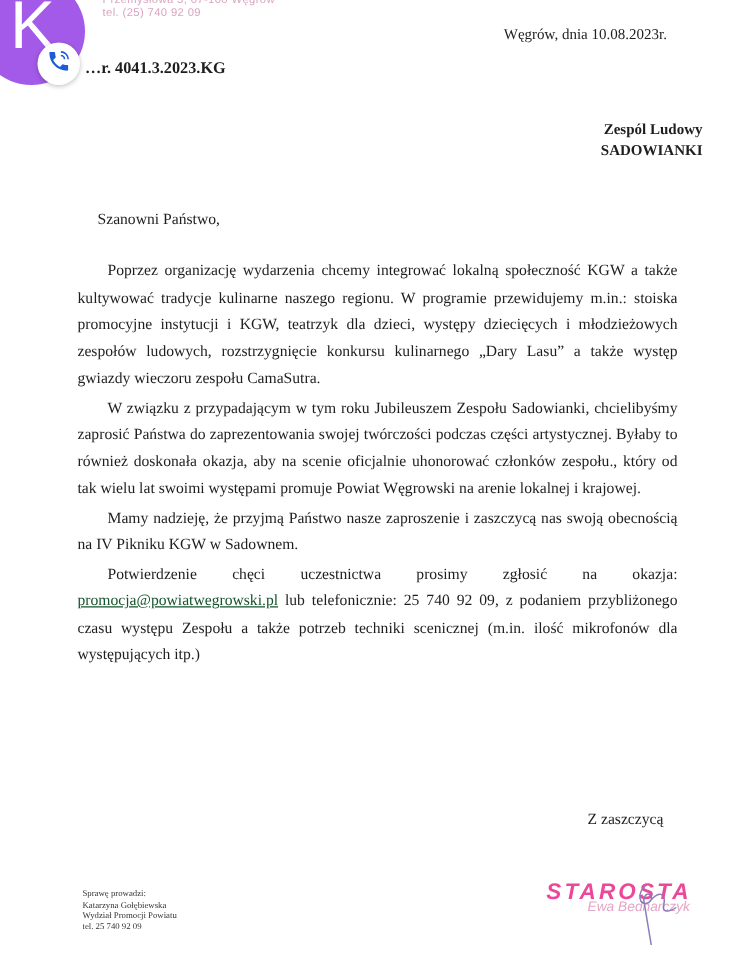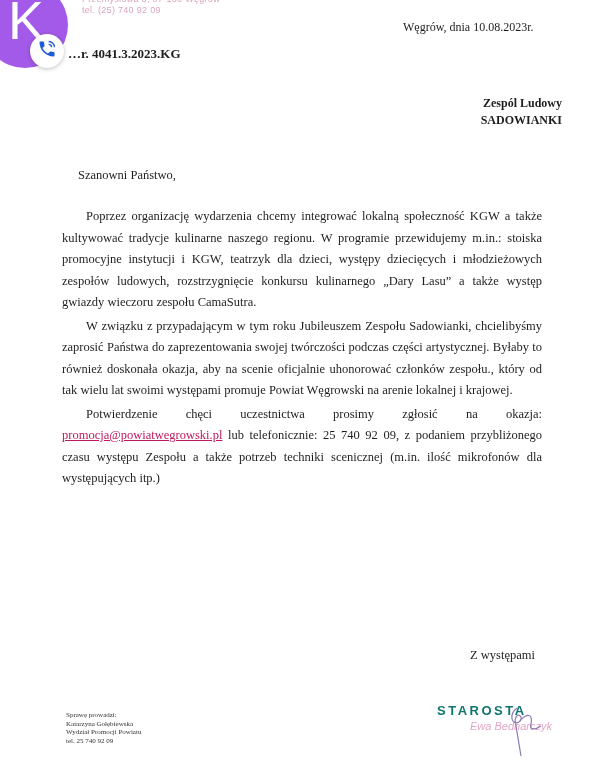--- a/index.html
+++ b/index.html
@@ -22,28 +22,28 @@
     display:flex; align-items:center; justify-content:center;
   }
   .refno { position:absolute; left:68px; top:46px; font-size:13px;font-weight:bold; }
   .date { position:absolute; left:403px; top:20px; font-size:12px;text-align:center; }
   .addressee { position:absolute; right:42px; top:95px; text-align:right; font-size:12px; font-weight:bold; line-height:17px; }
   .greeting { position:absolute; left:78px; top:168px; font-size:12.5px; }
   .body {
     position:absolute; left:62px; top:206px; width:480px; font-size:12.5px; line-height:21.5px; text-align:justify;
   }
   .body p { margin:0 0 2px 0; text-indent:24px; }
-  .body a { color:#be185d; text-decoration:underline; }
+  .body a { color:#14532d; text-decoration:underline; }
   .closing { position:absolute; left:470px; top:648px; font-size:12.5px; }
   .footer {
     position:absolute; left:66px; top:711px; font-size:7px; line-height:8.5px; color:#333;
   }
   .stamp {
     position:absolute; left:437px; top:703px; font-family:"Liberation Sans", sans-serif;
-    font-weight:bold; font-size:13px; letter-spacing:2.5px; color:#0f766e;
+    font-weight:bold; font-size:18px; letter-spacing:2.5px; color:#ec4899;font-style:italic;
   }
   .stamp-name {
     position:absolute; left:470px; top:720px; font-family:"Liberation Sans", sans-serif;
     font-style:italic; font-size:11px; color:#e3a6c6;
   }
   .signature { position:absolute; left:505px; top:700px; }
 </style>
 </head>
 <body>
 
@@ -71,24 +71,25 @@
 <div class="addressee">
   <div>Zespól Ludowy</div>
   <div>SADOWIANKI</div>
 </div>
 
 <div class="greeting">Szanowni Państwo,</div>
 
 <div class="body">
   <p>Poprzez organizację wydarzenia chcemy integrować lokalną społeczność KGW a także kultywować tradycje kulinarne naszego regionu. W programie przewidujemy m.in.: stoiska promocyjne instytucji i KGW, teatrzyk dla dzieci, występy dziecięcych i młodzieżowych zespołów ludowych, rozstrzygnięcie konkursu kulinarnego „Dary Lasu” a także występ gwiazdy wieczoru zespołu CamaSutra.</p>
   <p>W związku z przypadającym w tym roku Jubileuszem Zespołu Sadowianki, chcielibyśmy zaprosić Państwa do zaprezentowania swojej twórczości podczas części artystycznej. Byłaby to również doskonała okazja, aby na scenie oficjalnie uhonorować członków zespołu., który od tak wielu lat swoimi występami promuje Powiat Węgrowski na arenie lokalnej i krajowej.</p>
+  <p>Mamy nadzieję, że przyjmą Państwo nasze zaproszenie i zaszczycą nas swoją obecnością na IV Pikniku KGW w Sadownem.</p>
   <p><span>Potwierdzenie chęci uczestnictwa prosimy zgłosić na okazja: </span><a>promocja@powiatwegrowski.pl</a><span> lub telefonicznie: 25 740 92 09, z podaniem przybliżonego czasu występu Zespołu a także potrzeb techniki scenicznej (m.in. ilość mikrofonów dla występujących itp.)</span></p>
 </div>
 
-<div class="closing">Z występami</div>
+<div class="closing">Z zaszczycą</div>
 
 <div class="footer">
   <div>Sprawę prowadzi:</div>
   <div>Katarzyna Gołębiewska</div>
   <div>Wydział Promocji Powiatu</div>
   <div>tel. 25 740 92 09</div>
 </div>
 
 <div class="stamp">STAROSTA</div>
 <div class="stamp-name">Ewa Bednarczyk</div>

